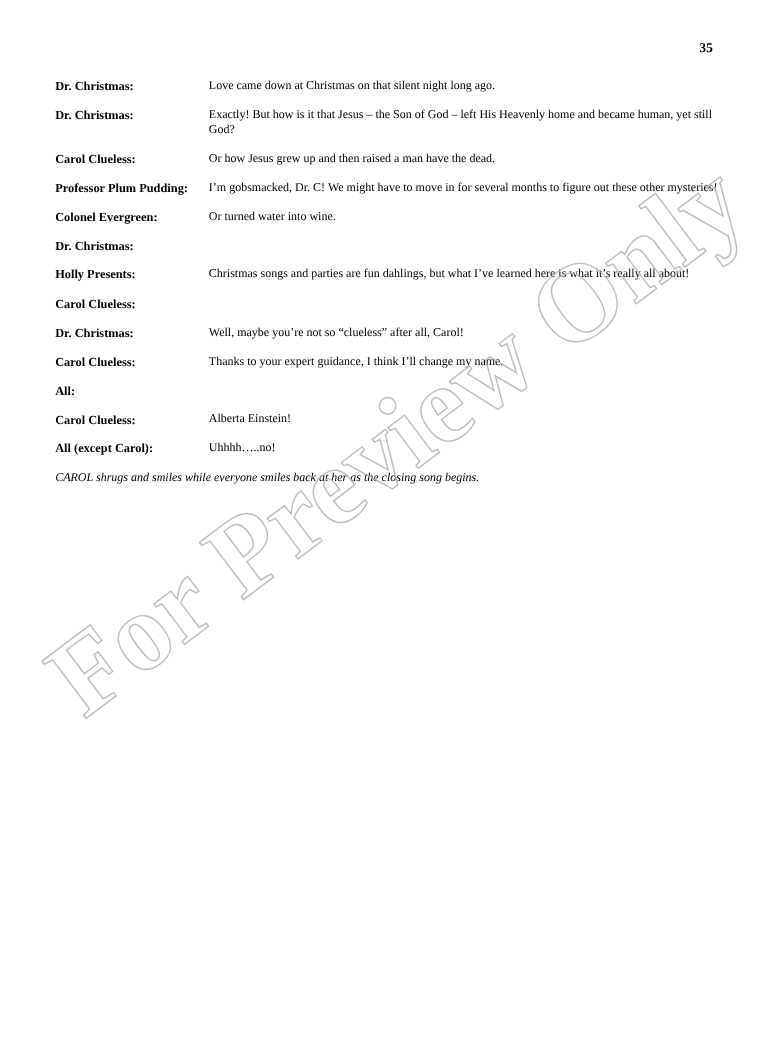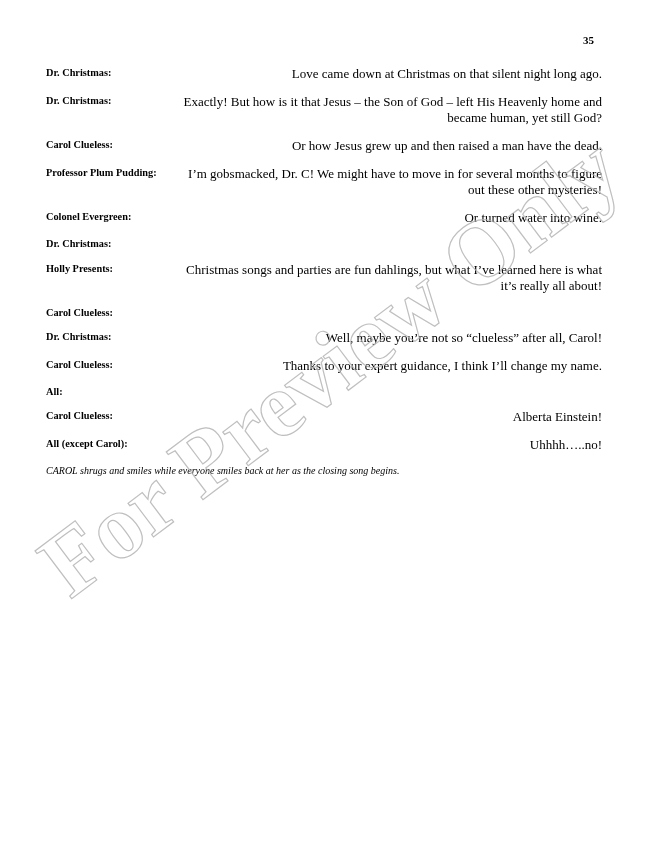--- a/index.html
+++ b/index.html
@@ -47,23 +47,23 @@
     font-family: "Liberation Serif", serif;
     font-size: 10.3px;
     font-weight: bold;
     line-height: 1.28;
     padding-right: 15px;
     box-sizing: border-box;
   }
   .dialogue {
     flex: 1 1 auto;
     font-family: "Liberation Serif", serif;
-    font-size: 13px;
+    font-size: 10px;
     line-height: 1.28;
-    text-align: right;
+    text-align: left;
   }
   .stage-direction {
     margin-top: 9px;
     font-family: "Liberation Serif", serif;
     font-size: 10px;
     font-style: italic;
     line-height: 1.28;
   }
   .watermark {
     position: absolute;

